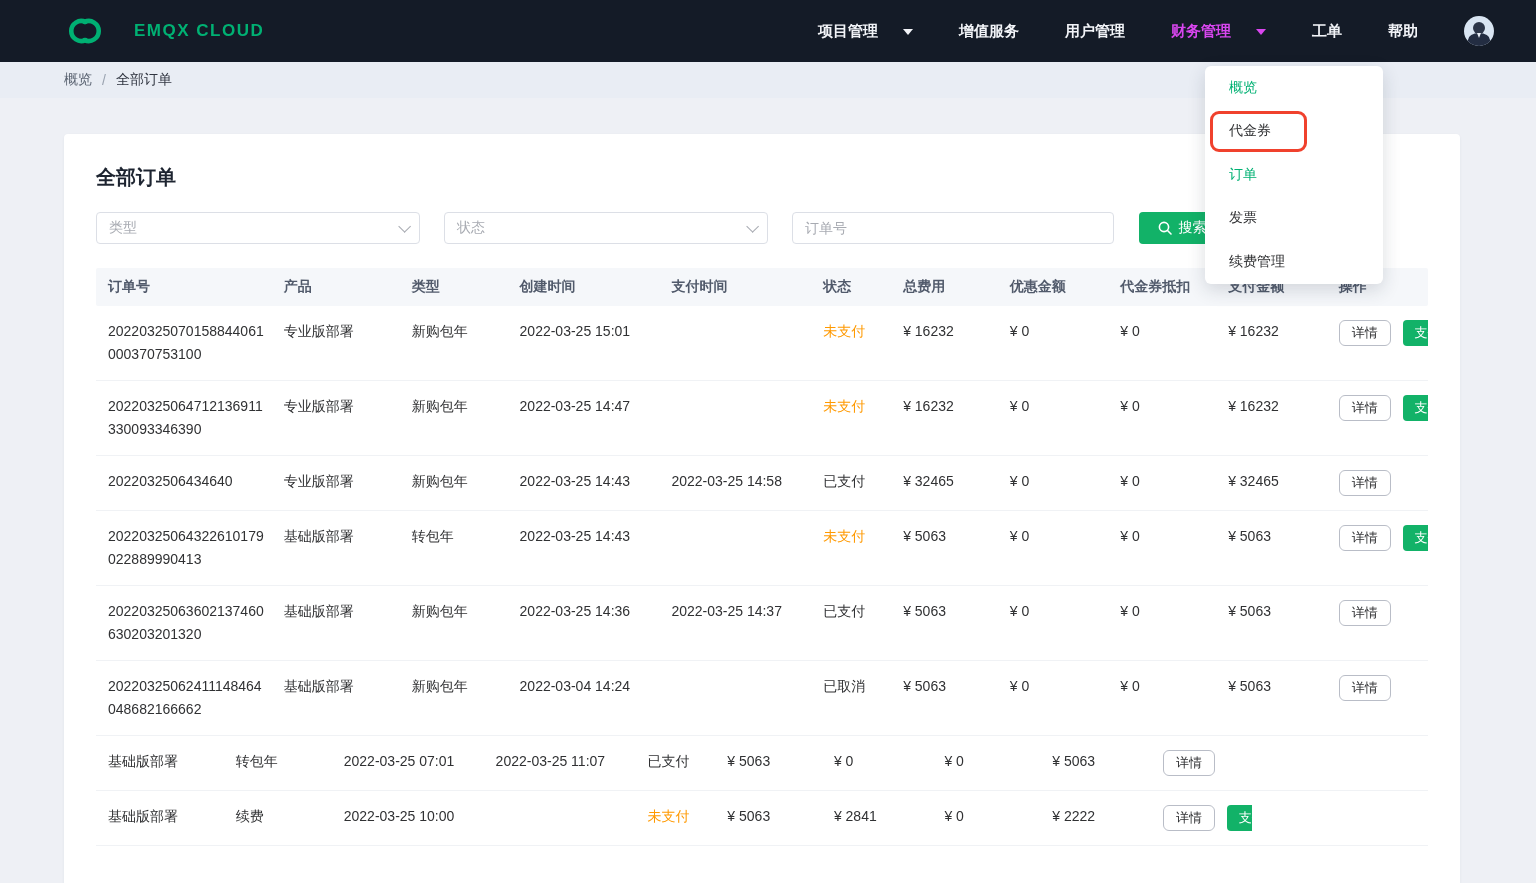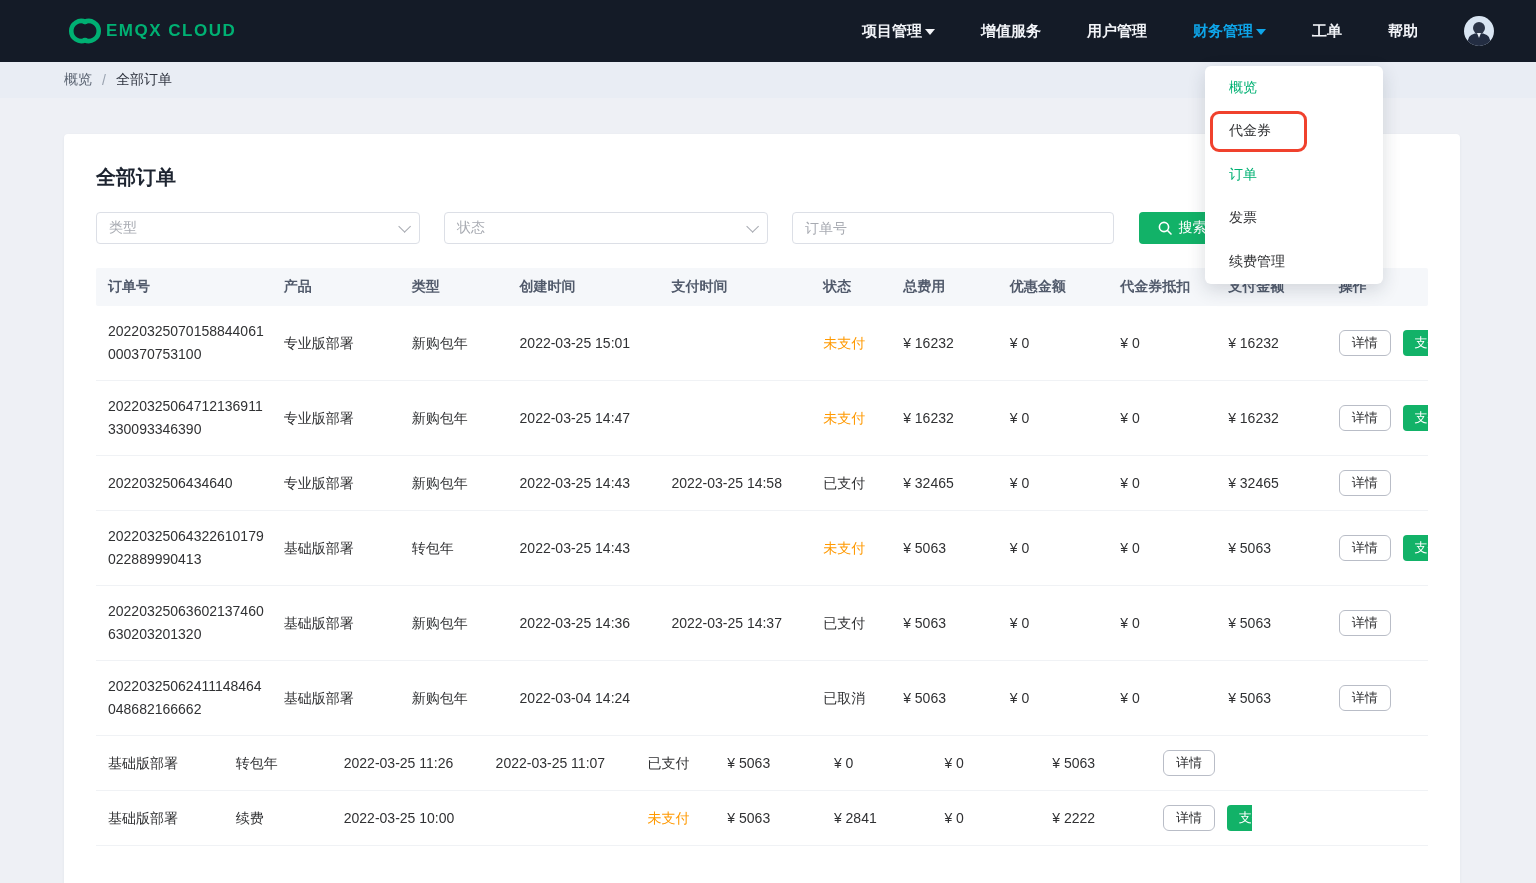--- a/index.html
+++ b/index.html
@@ -7,25 +7,25 @@
   body {
     font-family:"Liberation Sans","DejaVu Sans",sans-serif;
     background:#eef0f5; position:relative; color:#303133;
   }
 
   
   .navbar {
     position:absolute; left:0; top:0; width:1536px; height:62px;
     background:#141b27; display:flex; align-items:center; z-index:10;
   }
-  .logo { display:flex; align-items:center; gap:0; margin-left:64px; cursor:pointer; }
+  .logo { display:flex; align-items:center; gap:28px; margin-left:64px; cursor:pointer; }
   .logo-text { color:#00b173; font-size:17px; font-weight:700; letter-spacing:1.5px; }
   .nav { margin-left:auto; display:flex; align-items:center; gap:46px; padding-right:42px; }
-  .nav-item { color:#f2f4f8; font-size:15px; font-weight:600; cursor:pointer; display:flex; align-items:center; gap:3px; white-space:nowrap; }
-  .nav-item.active { color:#0ea5e9;justify-content:space-between; }
+  .nav-item { color:#f2f4f8; font-size:15px; font-weight:600; cursor:pointer; display:flex; align-items:center; gap:25px; white-space:nowrap; }
+  .nav-item.active { color:#d946ef;justify-content:space-between; }
   .caret { width:0; height:0; border-left:5px solid transparent; border-right:5px solid transparent; border-top:6px solid currentColor; margin-top:2px; }
   .avatar { width:30px; height:30px; border-radius:50%; background:#d9e5f2; overflow:hidden; position:relative; cursor:pointer; flex:none; }
   .avatar .head { position:absolute; left:9px; top:6px; width:12px; height:12px; border-radius:50%; background:#2c3548; }
   .avatar .body { position:absolute; left:4px; top:17px; width:22px; height:14px; border-radius:50% 50% 0 0; background:#232d42; }
   .avatar .collar { position:absolute; left:13px; top:17px; width:4px; height:5px; background:#e8eef6; clip-path:polygon(50% 100%,0 0,100% 0); }
 
   
   .crumb-bar {
     position:absolute; left:0; top:62px; width:1536px; height:36px;
     background:#e9edf4; display:flex; align-items:center; padding-left:64px;
@@ -58,21 +58,21 @@
   }
   .search-btn {
     width:86px; height:32px; background:#12b268; color:#fff; border:none; border-radius:4px;
     font-size:14px; display:flex; align-items:center; justify-content:center; gap:7px; cursor:pointer;
   }
 
   
   .table { position:absolute; left:32px; top:134px; width:1332px; }
   .thead { display:flex; align-items:center; height:38px; background:#f5f7fa; border-radius:2px; }
   .th { font-size:14px; font-weight:700; color:#515a6b; padding-left:12px; white-space:nowrap; overflow:hidden; }
-  .trow { display:flex; align-items:center; border-bottom:1px solid #f0f2f5; padding:14px 0; }
+  .trow { display:flex; align-items:flex-start; border-bottom:1px solid #f0f2f5; padding:14px 0; }
   .td { font-size:14px; color:#303133; padding-left:12px; line-height:23px; white-space:nowrap; overflow:hidden; }
   .order-no span { display:block; }
   .c0{width:13.2%}.c1{width:9.6%}.c2{width:8.1%}.c3{width:11.4%}.c4{width:11.4%}
   .c5{width:6.0%}.c6{width:8.0%}.c7{width:8.3%}.c8{width:8.1%}.c9{width:8.3%}.c10{width:7.6%}
   .status-unpaid { color:#ff9900; }
   .status-paid, .status-cancelled { color:#303133; }
   .btn-detail {
     padding:3px 12px; font-size:13px; color:#303133; background:#fff;
     border:1px solid #b9bdc7; border-radius:6px; cursor:pointer; margin-right:8px;
   }
@@ -300,21 +300,21 @@
     <div class="td f-amount c9">¥ 5063</div>
     <div class="td f-actions c10">
       <button class="btn-detail">详情</button>
       
     </div>
   </div>
 
   <div class="trow">
     <div class="td f-product c1">基础版部署</div>
     <div class="td f-type c2">转包年</div>
-    <div class="td f-created c3">2022-03-25 11:26</div>
+    <div class="td f-created c3">2022-03-25 07:01</div>
     <div class="td f-paid c4">2022-03-25 11:07</div>
     <div class="td f-status c5 status-paid">已支付</div>
     <div class="td f-total c6">¥ 5063</div>
     <div class="td f-discount c7">¥ 0</div>
     <div class="td f-voucher c8">¥ 0</div>
     <div class="td f-amount c9">¥ 5063</div>
     <div class="td f-actions c10">
       <button class="btn-detail">详情</button>
       
     </div>

